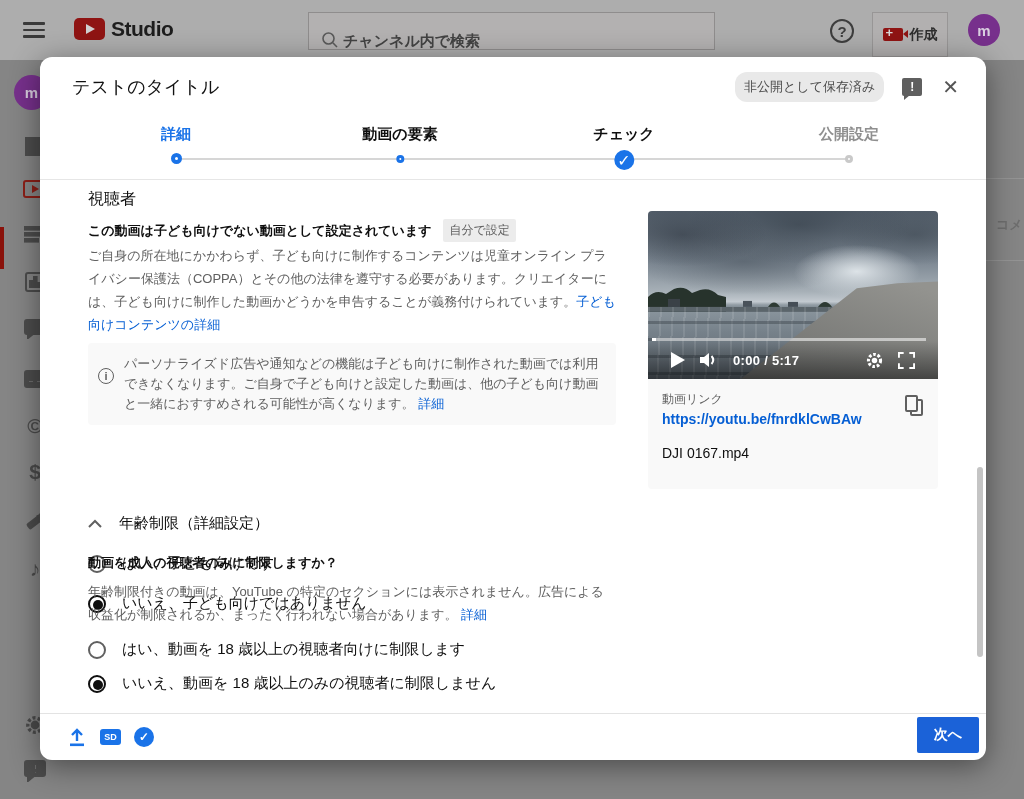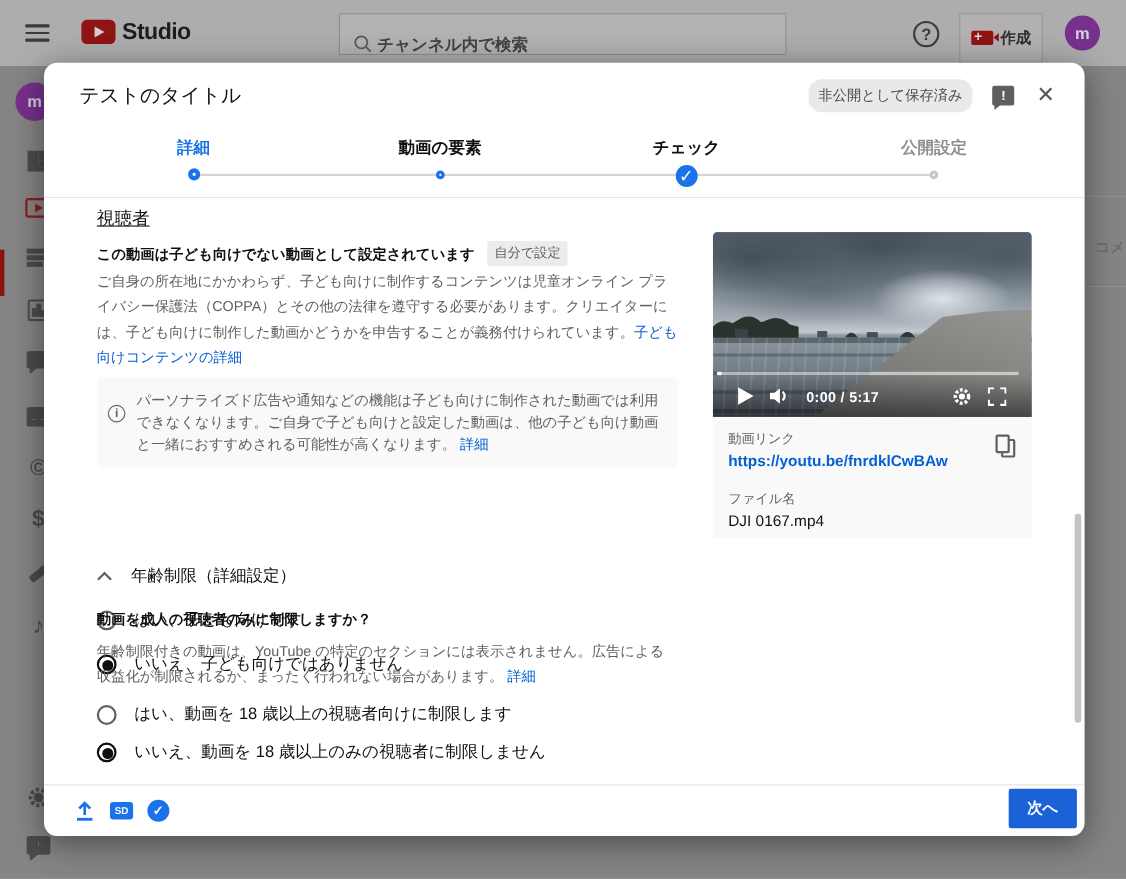--- a/index.html
+++ b/index.html
@@ -50,21 +50,21 @@
   .step-line { position:absolute; top:55px; left:136px; width:673px; height:2px; background:#d6d6d6; }
   .step { position:absolute; transform:translateX(-50%); text-align:center; cursor:pointer; }
   .step-label { font-size:15px; font-weight:700; white-space:nowrap; }
   .step-dot { margin:9px auto 0; background:#fff; border-radius:50%; }
   .dot-active { width:11px; height:11px; border:4px solid #1a73e8; }
   .dot-done-ring { width:8px; height:8px; border:3.5px solid #1a73e8; margin-top:11px; }
   .dot-check { width:20px; height:20px; background:#1a73e8; border:none; color:#fff; display:flex; align-items:center; justify-content:center; margin-top:6px; }
   .dot-future { width:8px; height:8px; border:3.5px solid #c9c9c9; margin-top:11px; }
   
   .lcol { position:absolute; left:48px; top:123px; width:528px; }
-  .sec-h { position:absolute; top:9px; font-size:16px; color:#0f0f0f;text-decoration:underline; }
+  .sec-h { position:absolute; top:9px; font-size:16px; color:#0f0f0f; }
   .status-row { position:absolute; top:39px; display:flex; align-items:center; }
   .status-bold { font-size:13px; font-weight:700; color:#0f0f0f; }
   .mini-badge { background:#ececec; color:#606060; font-size:12px; padding:3px 6px; border-radius:2px; margin-left:12px; }
   .para { position:absolute; font-size:13px; color:#606060; line-height:23px; width:528px; }
   .para a, .ilink { color:#065fd4; text-decoration:none; cursor:pointer; }
   .infobox { position:absolute; top:163px; width:528px; background:#f9f9f9; border-radius:4px; padding:11px 14px 11px 10px; display:flex; gap:10px; }
   .info-i { flex:0 0 16px; width:16px; height:16px; border:1.5px solid #606060; border-radius:50%; color:#606060; font-size:11px; font-weight:700; display:flex; align-items:center; justify-content:center; margin-top:14px; font-style:normal; }
   .infobox p { font-size:13px; color:#606060; line-height:20px; }
   .radio-row { position:absolute; display:flex; align-items:center; gap:16px; cursor:pointer; }
   .radio { width:18px; height:18px; border:2px solid #606060; border-radius:50%; position:relative; flex:0 0 18px; }
@@ -312,21 +312,20 @@
             <circle cx="11" cy="11" r="3.2" fill="#fff"></circle>
           </svg>
         <svg width="17" height="17" viewBox="0 0 18 18">
             <path d="M1 6 V1 H6 M12 1 H17 V6 M17 12 V17 H12 M6 17 H1 V12" fill="none" stroke="#fff" stroke-width="2"></path>
           </svg>
       </div>
     </div>
     <div class="vmeta">
       <div class="vlabel">動画リンク</div>
       <a class="vlink">https://youtu.be/fnrdklCwBAw</a>
-      <div class="vlabel">ファイル名</div>
       <div class="vfile">DJI 0167.mp4</div>
     </div>
     <div class="copy-btn">
         <span class="b2"></span>
         <span class="b1"></span>
       </div>
   </div>
 
   <div class="scroll-thumb"></div>
 

